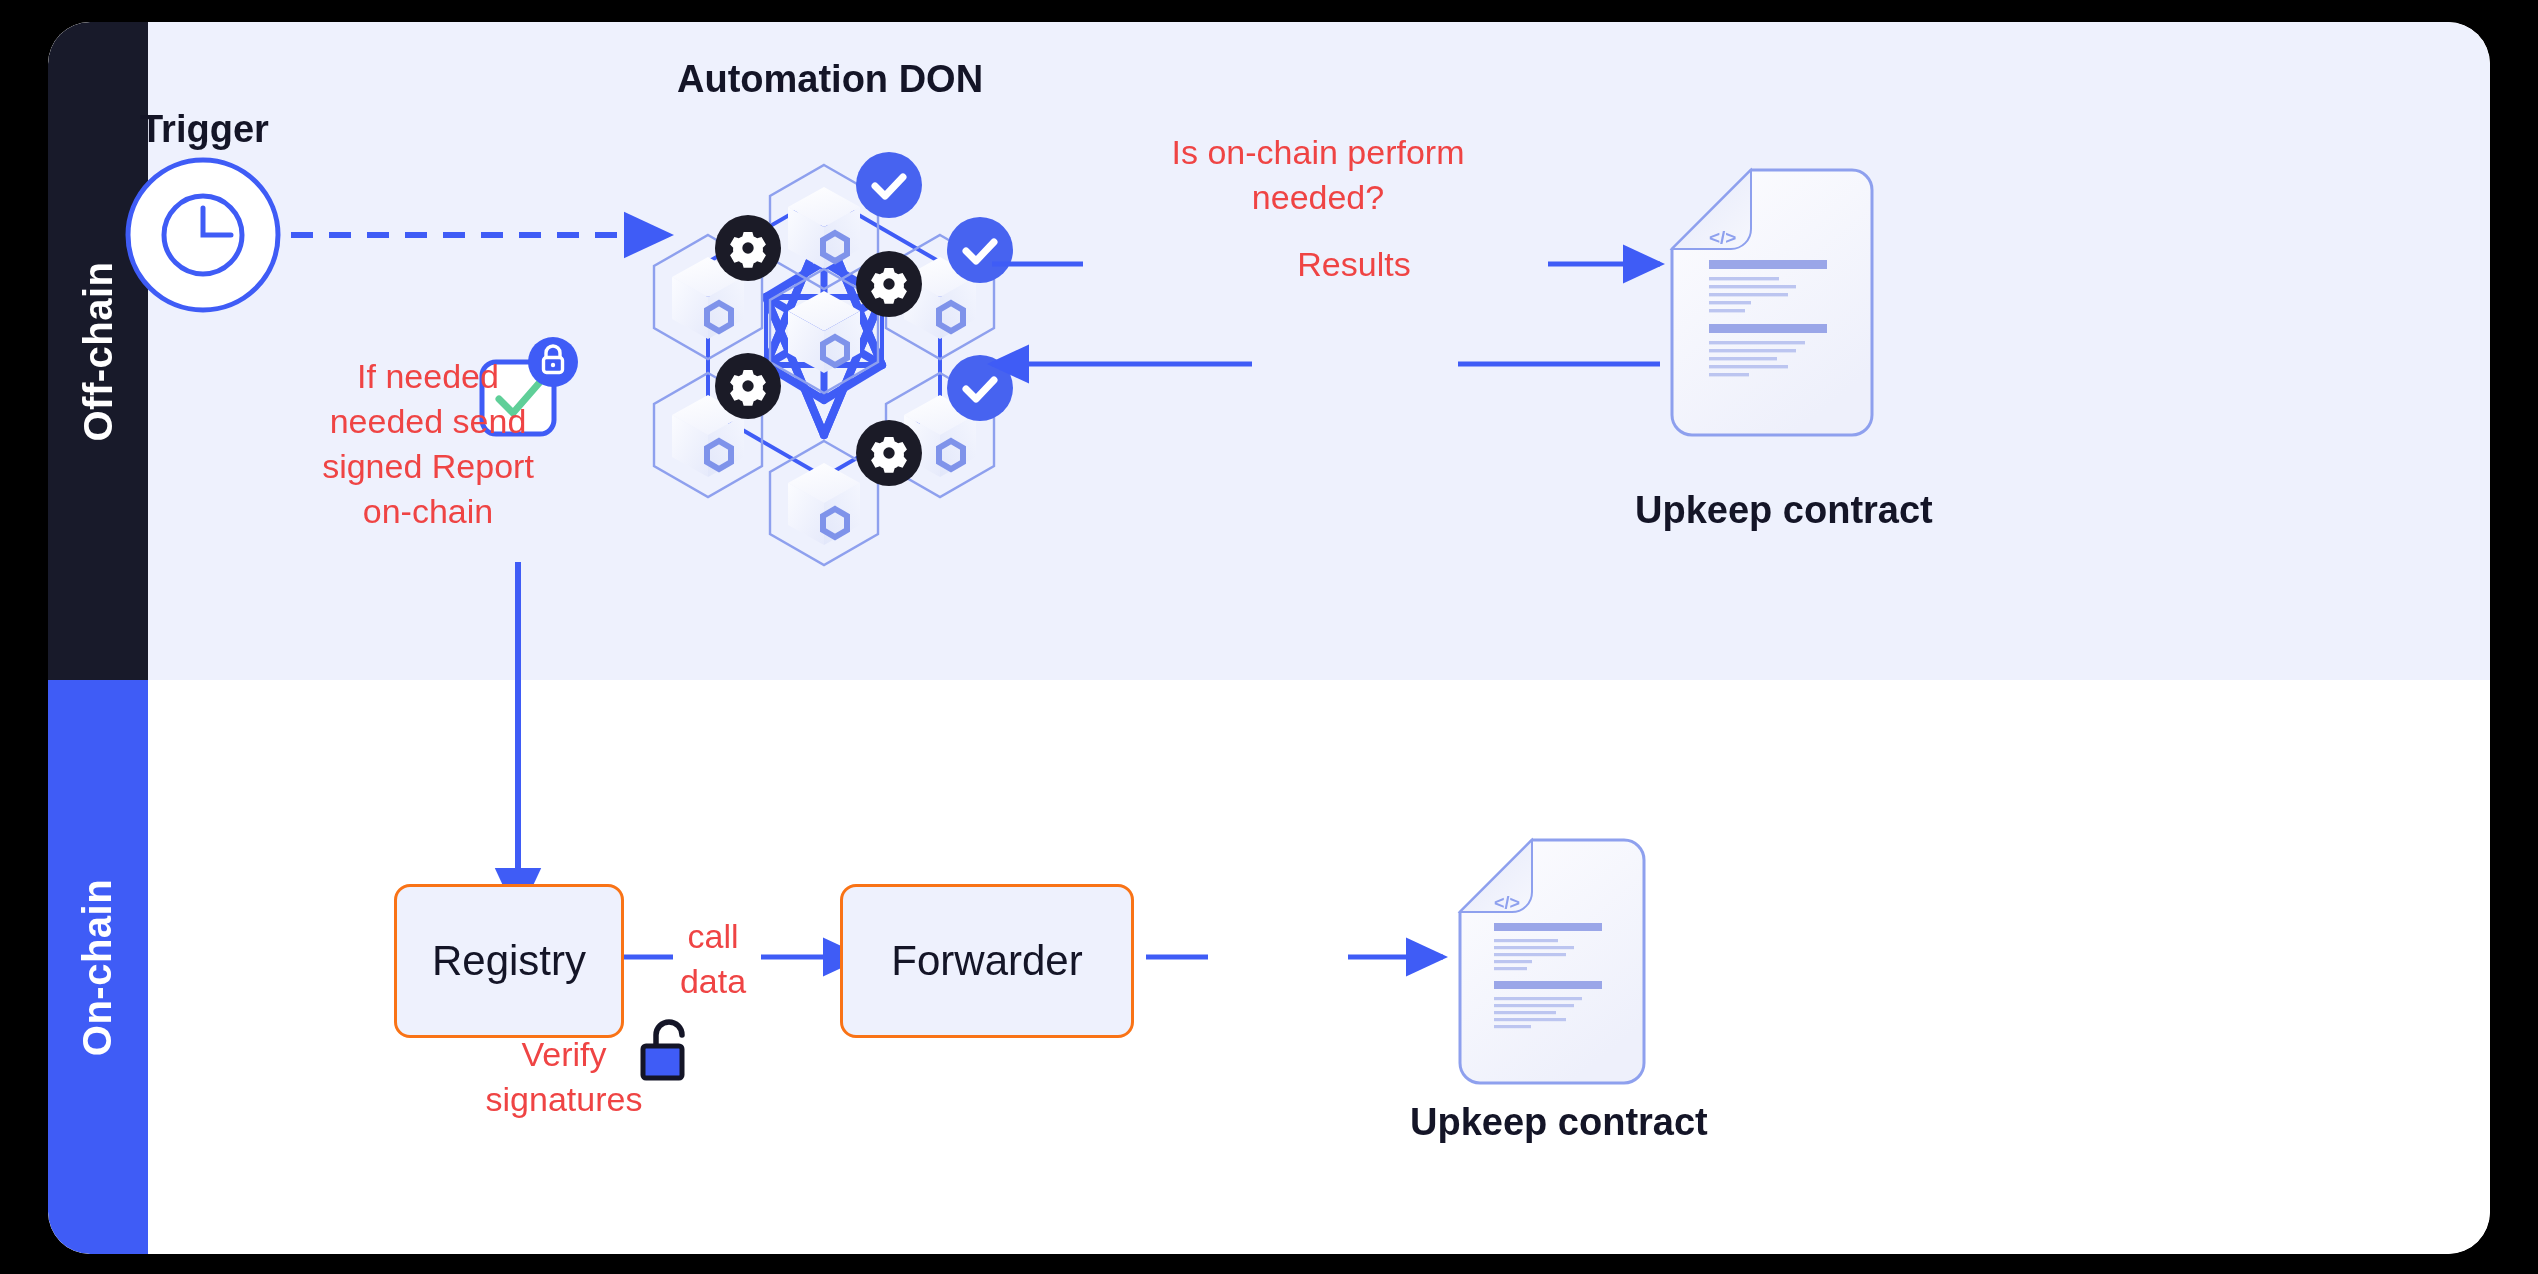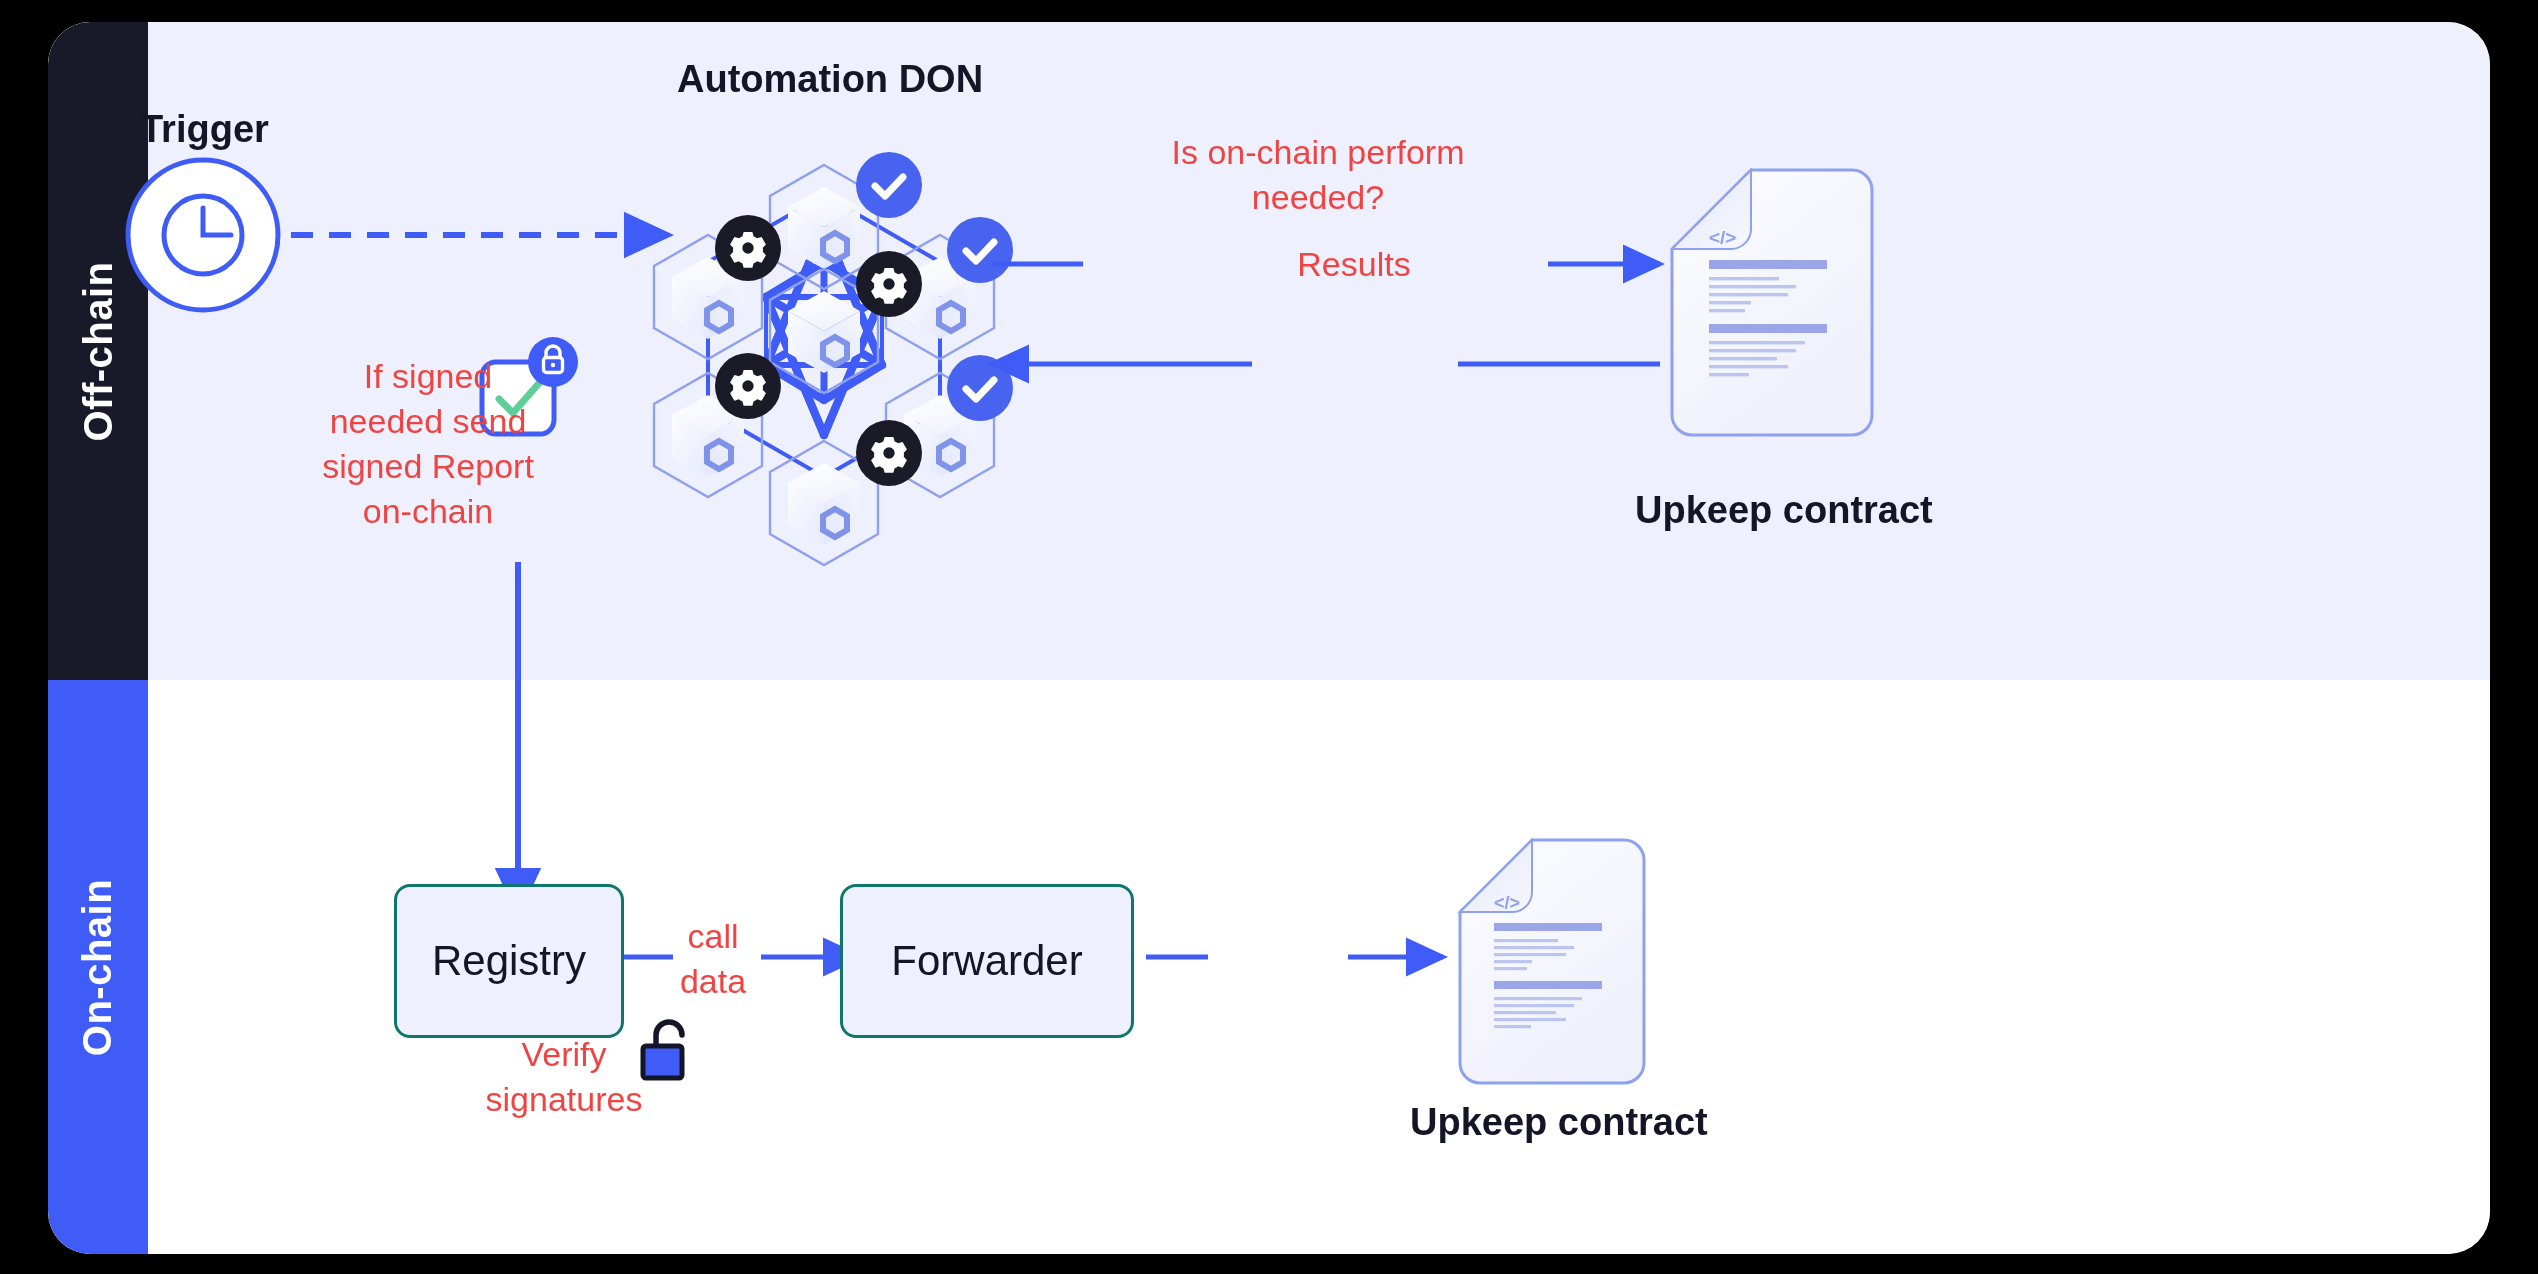--- a/index.html
+++ b/index.html
@@ -34,21 +34,21 @@
   }
 
   
   .lbl-bold{position:absolute;font-weight:bold;color:#141527;white-space:pre;text-align:center;}
   .lbl-grey{position:absolute;color:#ef4444;font-size:34px;line-height:45px;text-align:center;}
 
   svg{position:absolute;left:0;top:0;overflow:visible;pointer-events:none;}
 
   
   .procbox{
-    position:absolute;background:#eef1fd;border:3px solid #0f766e;border-radius:16px;
+    position:absolute;background:#eef1fd;border:3px solid #f97316;border-radius:16px;
     display:flex;align-items:center;justify-content:center;
     color:#141527;font-size:42px;
   }
 </style>
 </head>
 <body>
 
 <div id="card">
 
   <div id="rail-off" class="rail">
@@ -308,21 +308,21 @@
   <div class="lbl-grey" style="left:1040px;top:108px;width:460px;">
     <div>Is on-chain perform</div>
     <div>needed?</div>
   </div>
 
   <div class="lbl-grey" style="left:1196px;top:220px;width:220px;">Results</div>
 
   <div class="lbl-bold" style="left:1587px;top:467px;font-size:38px;">Upkeep contract</div>
 
   <div class="lbl-grey" style="left:235px;top:332px;width:290px;">
-    <div>If signed</div>
+    <div>If needed</div>
     <div>needed send</div>
     <div>signed Report</div>
     <div>on-chain</div>
   </div>
 
   <div class="procbox" style="left:346px;top:862px;width:224px;height:148px;">
     <span>Registry</span>
   </div>
 
   <div class="procbox" style="left:792px;top:862px;width:288px;height:148px;">

